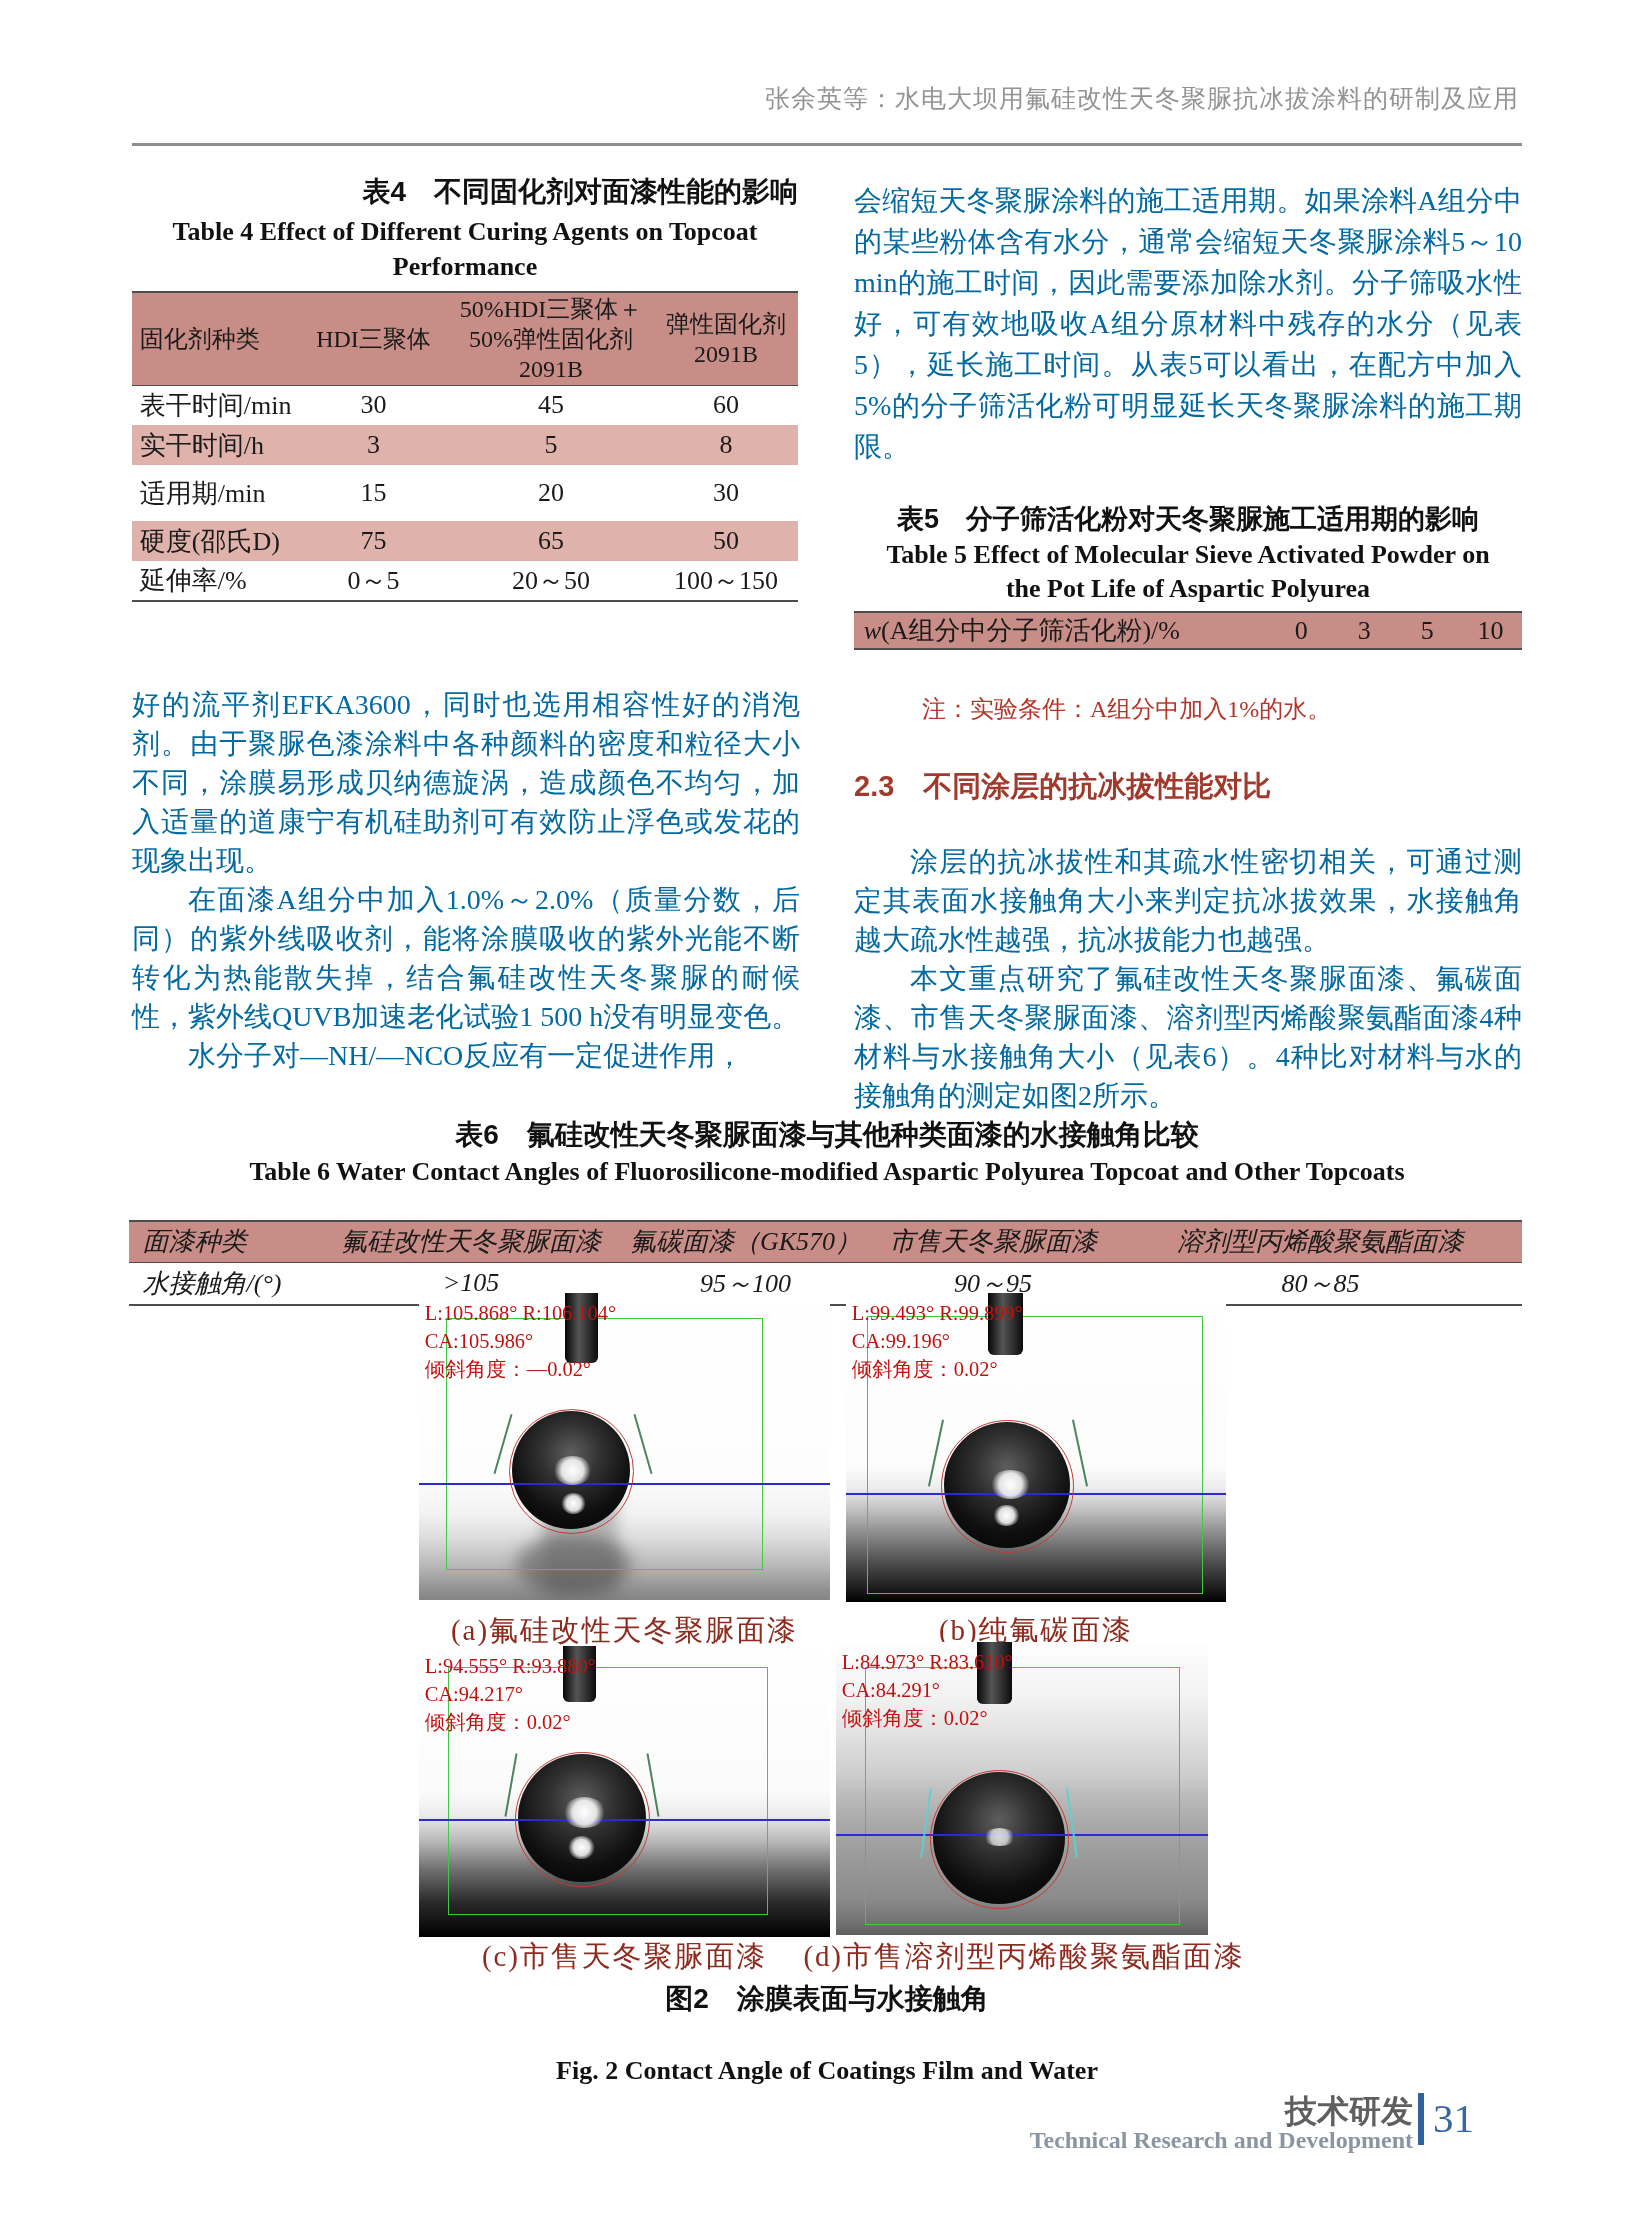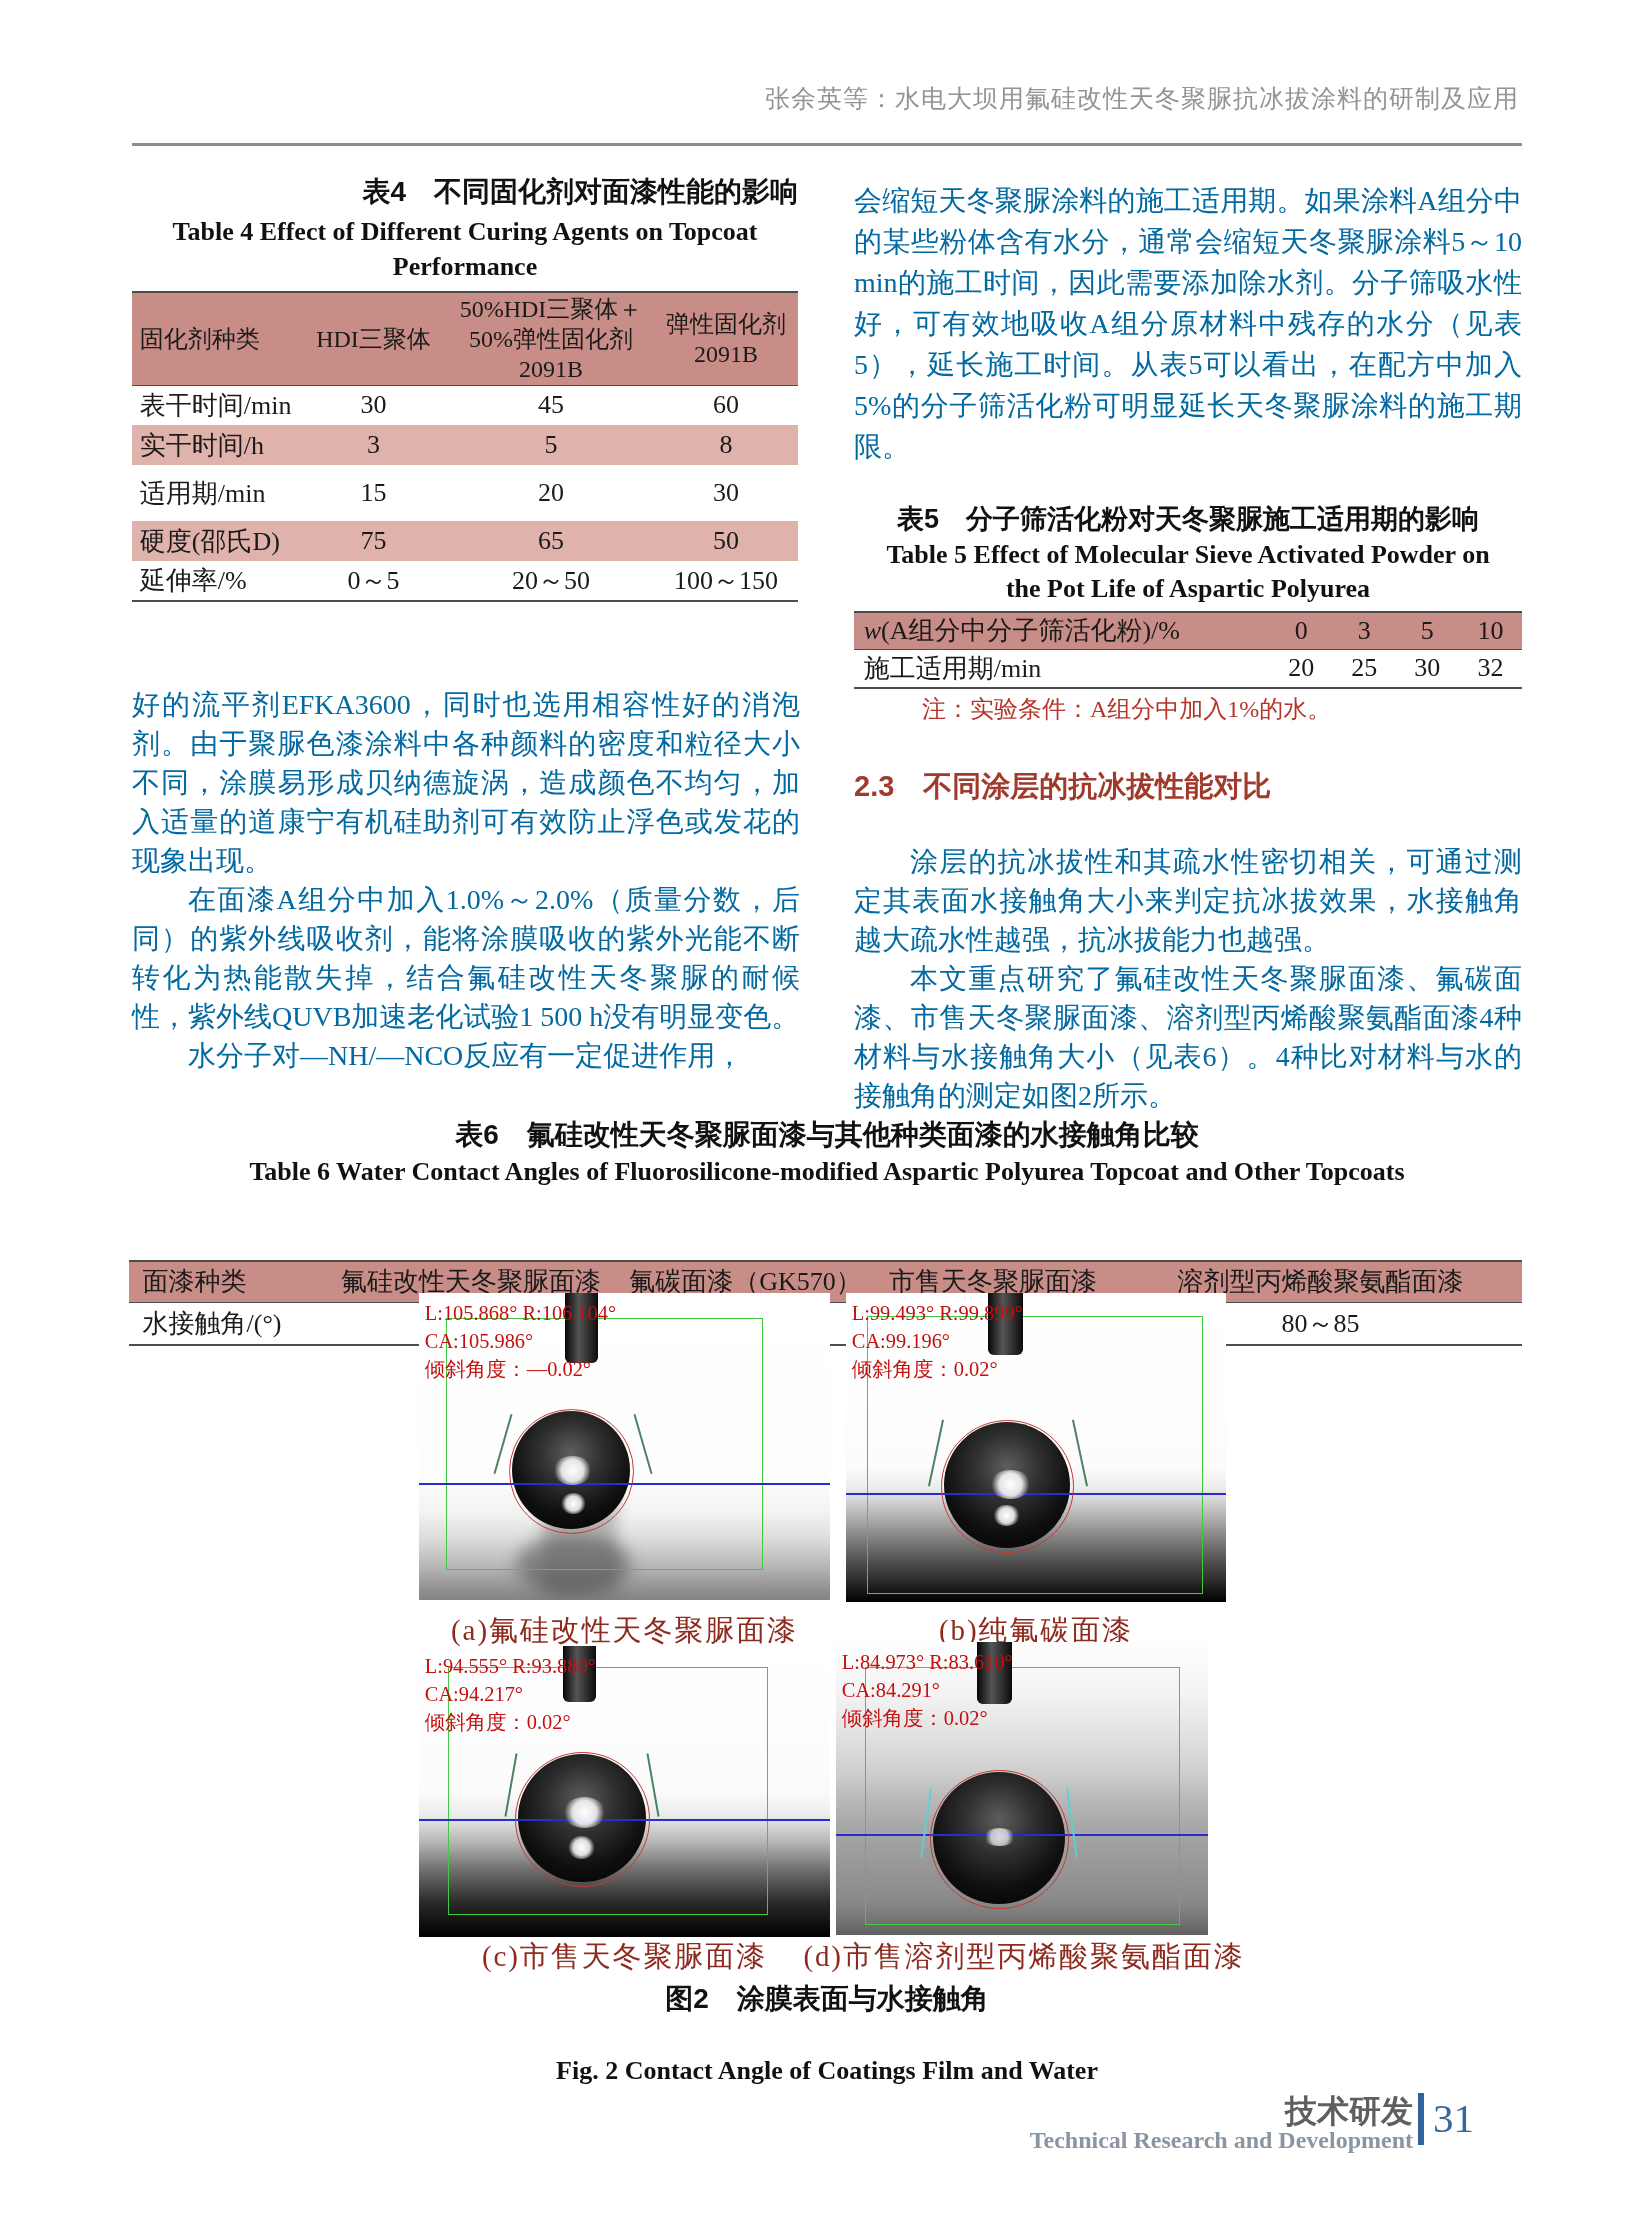--- a/index.html
+++ b/index.html
@@ -134,43 +134,36 @@
         <col style="width:63px">
       </colgroup>
     <tbody>
         <tr class="hdr-row thin-split" style="height:37px;font-size:26px;">
       <td style="padding-left:9.7px;"><i>w</i><span>(A组分中分子筛活化粉)/%</span></td>
       <td class="center">0</td>
       <td class="center">3</td>
       <td class="center">5</td>
       <td class="center">10</td>
     </tr>
-    <tr style="height:39px;font-size:26px;">
-      <td style="padding-left:9.7px;">施工适用期/min</td>
-      <td class="center">20</td>
-      <td class="center">25</td>
-      <td class="center">30</td>
-      <td class="center">32</td>
-    </tr>
   </tbody>
     </table>
 
   <div class="abs note-text" style="left:922px;top:693px;width:602px;">注：实验条件：A组分中加入1%的水。</div>
 
   <div class="abs sec-heading" style="left:854px;top:767px;width:668px;">2.3　不同涂层的抗冰拔性能对比</div>
 
   <div class="abs para-block" style="left:854px;top:811px;width:668px;margin-top:31px;">
     <p class="indent">涂层的抗冰拔性和其疏水性密切相关，可通过测定其表面水接触角大小来判定抗冰拔效果，水接触角越大疏水性越强，抗冰拔能力也越强。</p>
     <p class="indent">本文重点研究了氟硅改性天冬聚脲面漆、氟碳面漆、市售天冬聚脲面漆、溶剂型丙烯酸聚氨酯面漆4种材料与水接触角大小（见表6）。4种比对材料与水的接触角的测定如图2所示。</p>
   </div>
 
   <div class="abs cn-title center" style="left:132px;top:1116px;width:1390px;font-size:28px;">表6　氟硅改性天冬聚脲面漆与其他种类面漆的水接触角比较</div>
   <div class="abs en-title center" style="left:132px;top:1157px;width:1390px;font-size:26px;">Table 6   Water Contact Angles of Fluorosilicone-modified Aspartic Polyurea Topcoat and Other Topcoats</div>
 
-  <table class="paper abs" style="left:129px;top:1260px;width:1392px;">
+  <table class="paper abs" style="left:129px;top:1220px;width:1392px;font-style:italic;">
     <colgroup>
         <col style="width:189px">
         <col style="width:306px">
         <col style="width:243px">
         <col style="width:252px">
         <col style="width:403px">
       </colgroup>
     <tbody>
         <tr class="hdr-row thin-split" style="height:41px;font-size:26px;">
       <td style="padding-left:13.6px;">面漆种类</td>

